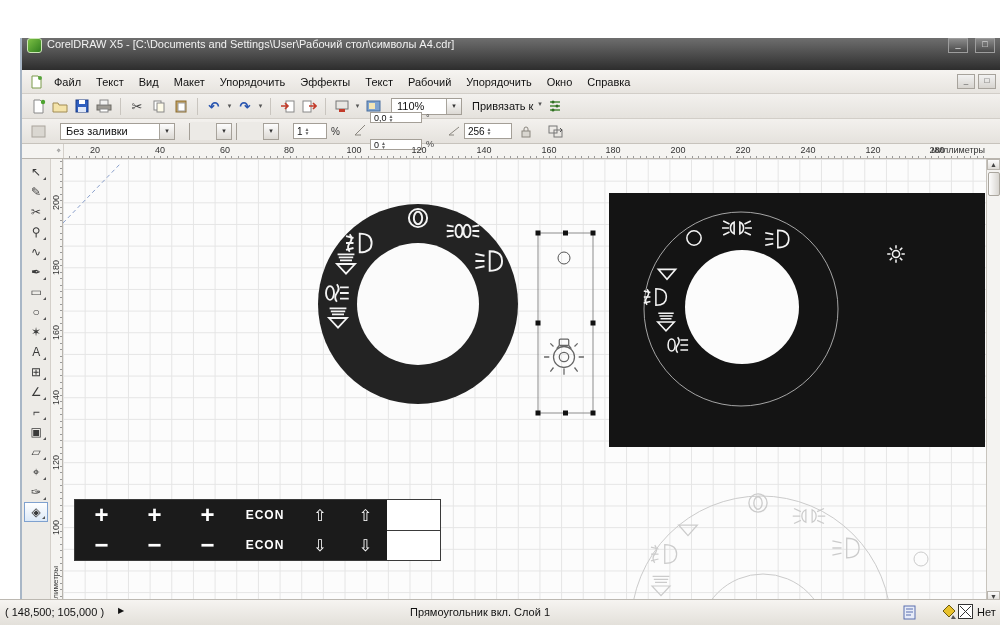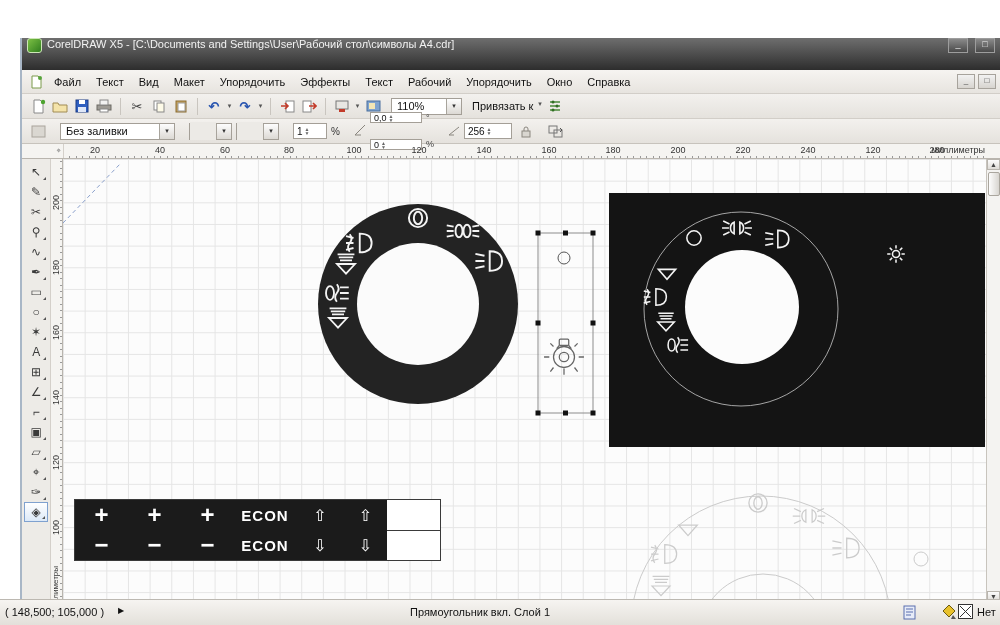--- a/index.html
+++ b/index.html
@@ -69,21 +69,21 @@
           background-image:linear-gradient(#e5e5e5 1px,transparent 1px),linear-gradient(90deg,#e5e5e5 1px,transparent 1px);
           background-size:21.67px 21.67px}
   #draw{position:absolute;left:0;top:0}
   
   .econ-strip{position:absolute;left:11px;top:340px;width:367px;height:62px;border:1px solid #3a3a3a;
               box-sizing:border-box;background:#fff;display:flex}
   .econ-black{width:312px;height:100%;background:#1b1b1b;display:grid;
               grid-template-columns:53px 53px 53px 62px 48px 43px;grid-template-rows:1fr 1fr;color:#fff}
   .econ-black span{display:flex;align-items:center;justify-content:center}
   .econ-pm{font-size:24px;font-weight:bold}
-  .econ-lbl{font-size:15px;font-weight:bold;letter-spacing:1px}
+  .econ-lbl{font-size:12px;font-weight:bold;letter-spacing:1px}
   .econ-ar{font-size:16px}
   .econ-white{flex:1;position:relative}
   .econ-white::after{content:"";position:absolute;left:0;right:0;top:50%;border-top:1px solid #3a3a3a}
   
   #pagebar{height:14px;display:flex;align-items:center;background:#eae7e3;border-top:1px solid #cfcbc4;
            box-sizing:border-box;font-size:9px;color:#444}
   .pgbtn{padding:0 3px;font-size:7px;color:#333}
   .mini-page{width:9px;height:11px;border:1px solid #777;background:#fff;margin:0 3px;font-size:7px;
              line-height:9px;text-align:center;color:#555}
   .pg-ind{padding:0 8px;font-size:10px}

